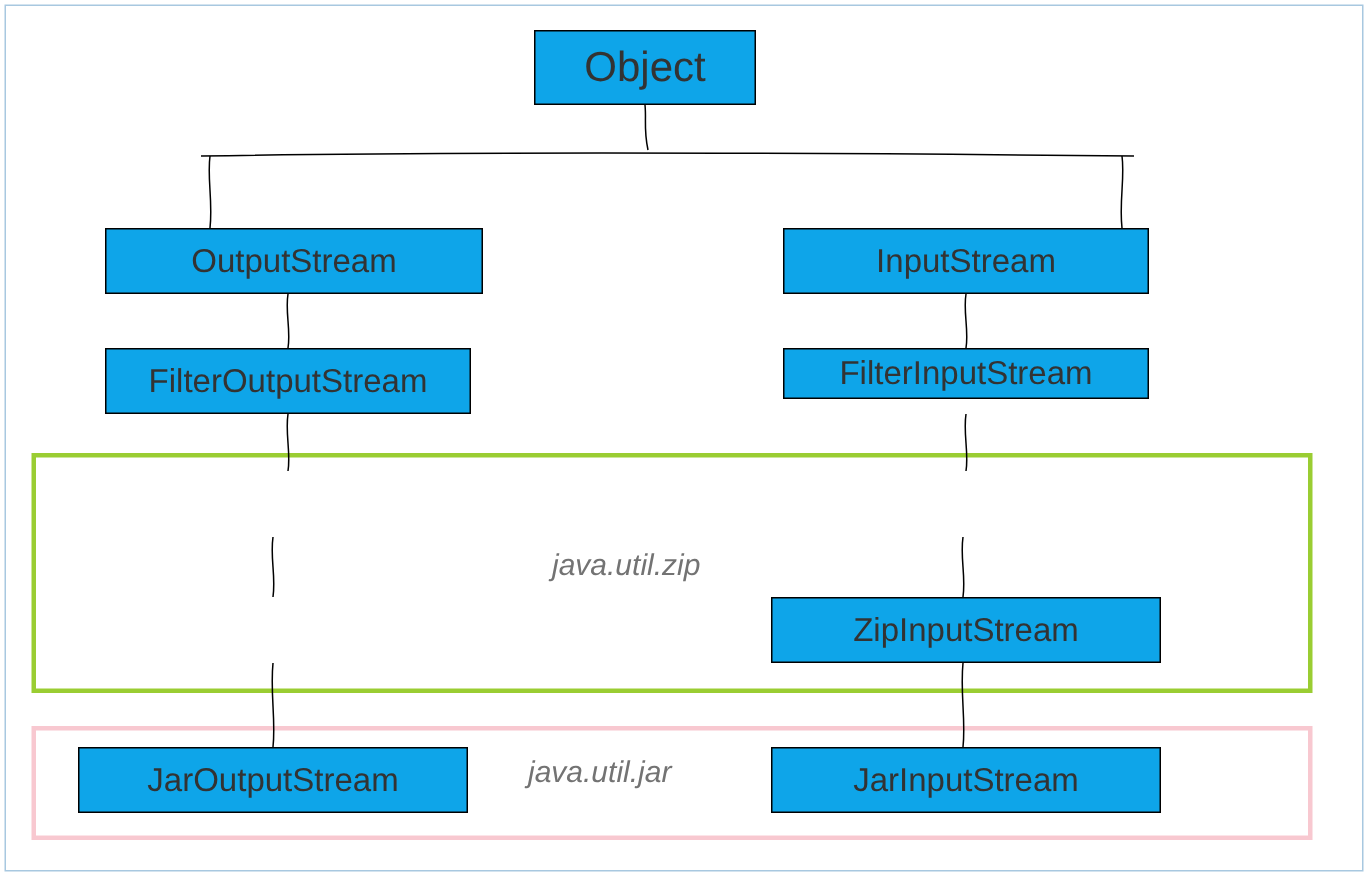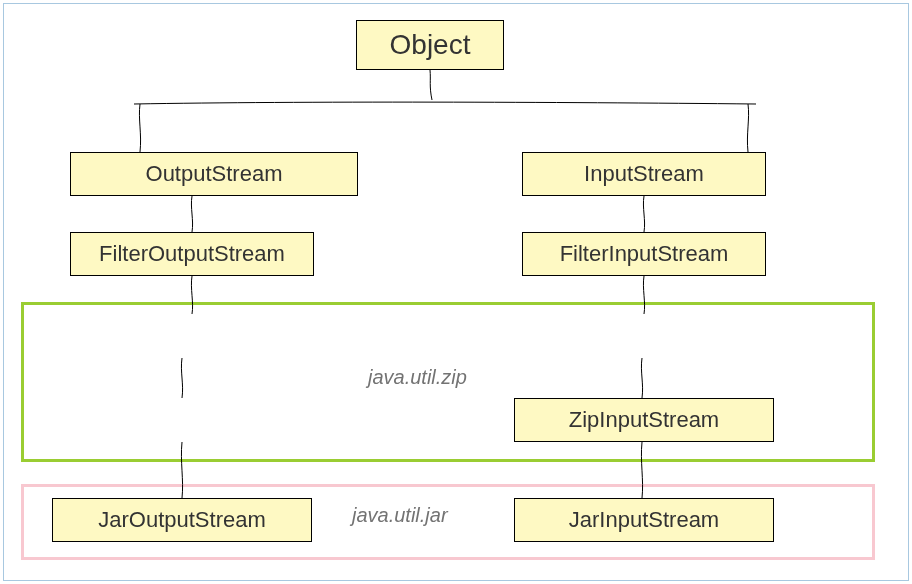--- a/index.html
+++ b/index.html
@@ -19,21 +19,21 @@
       top: 3px;
       left: 3px;
       width: 906px;
       height: 578px;
       border: 1px solid #a8c8e0;
       background: #ffffff;
     }
     .node {
       position: absolute;
       border: 1px solid #000000;
-      background: #fef9c3;
+      background: #0ea5e9;
       display: flex;
       align-items: center;
       justify-content: center;
       font-size: 22px;
       color: #333;
       padding: 4px 22px;
     }
     .package-label {
       position: absolute;
       color: #737373;
@@ -69,34 +69,34 @@
 
 <div class="container">
 
   <div class="package-box-green" style="left: 17px; top: 298px; width: 854px; height: 160px;"></div>
   <div class="package-box-pink" style="left: 17px; top: 480px; width: 854px; height: 76px;"></div>
 
   <div class="node" style="left: 352px; top: 16px; width: 148px; height: 50px; font-size: 28px;">
     <span>Object</span>
   </div>
 
-  <div class="node" style="left: 66px; top: 148px; width: 288px; height: 44px;">
+  <div class="node" style="left: 66px; top: 148px; width: 252px; height: 44px;">
     <span>OutputStream</span>
   </div>
   <div class="node" style="left: 66px; top: 228px; width: 244px; height: 44px;">
     <span>FilterOutputStream</span>
   </div>
   <div class="node" style="left: 518px; top: 148px; width: 244px; height: 44px;">
     <span>InputStream</span>
   </div>
 
   <div class="node" style="left: 48px; top: 494px; width: 260px; height: 44px;">
     <span>JarOutputStream</span>
   </div>
-  <div class="node" style="left: 518px; top: 228px; width: 244px; height: 44px;">
+  <div class="node" style="left: 518px; top: 228px; width: 244px; height: 34px;">
     <span>FilterInputStream</span>
   </div>
   <div class="node" style="left: 510px; top: 394px; width: 260px; height: 44px;">
     <span>ZipInputStream</span>
   </div>
   <div class="node" style="left: 510px; top: 494px; width: 260px; height: 44px;">
     <span>JarInputStream</span>
   </div>
 
   <div class="package-label" style="left: 364px; top: 362px;">

